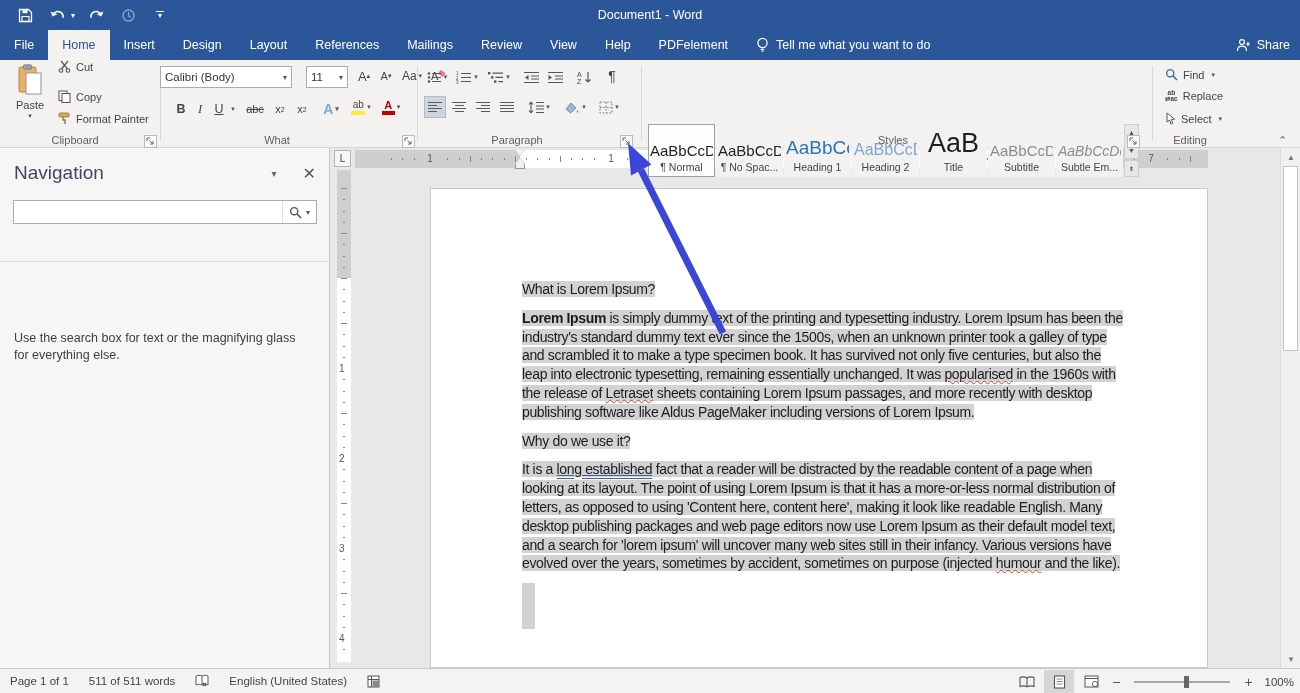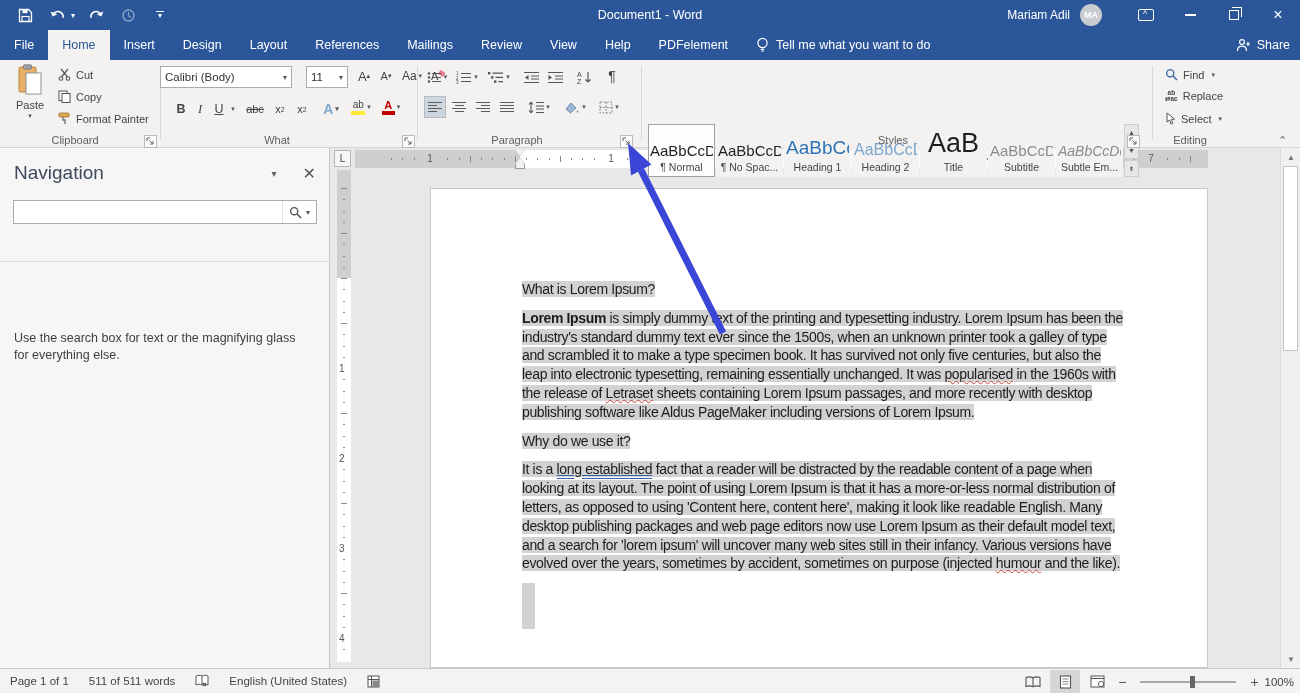--- a/index.html
+++ b/index.html
@@ -109,21 +109,21 @@
 
   
   .statusbar{position:absolute;left:0;top:668px;width:1300px;height:25px;background:#f3f3f3;border-top:1px solid #c9c9c9;display:flex;align-items:center;font-size:11.5px;color:#444;z-index:5}
   .sb-item{padding:0 10px;height:25px;display:flex;align-items:center;cursor:pointer;white-space:nowrap}
   .sb-right{position:absolute;right:6px;top:0;height:25px;display:flex;align-items:center;gap:2px}
   .viewbtn{width:30px;height:23px;display:flex;align-items:center;justify-content:center;cursor:pointer}
   .viewbtn.active{background:#d6d6d6}
   .zoomtrack{position:relative;width:96px;height:2px;background:#a8a8a8;margin:0 8px}
   .zoomthumb{position:absolute;left:50px;top:-5px;width:5px;height:12px;background:#666;cursor:pointer}
   .zsign{font-size:14px;color:#555;cursor:pointer;padding:0 4px}
-  .zoomlabel{}
+  .zoomlabel{margin-left:6px}
 
   
   .annot-arrow{position:absolute;left:0;top:0;width:1300px;height:693px;pointer-events:none;z-index:40}
 
   .ic{display:inline-flex;align-items:center;justify-content:center}
 </style>
 </head>
 <body>
 <div id="app">
 
@@ -154,36 +154,20 @@
             <circle cx="7.5" cy="7.5" r="5.5" fill="none" stroke="#fff" stroke-width="1.4"></circle>
             <path d="M7.5 4 V8 L10 9.5" fill="none" stroke="#fff" stroke-width="1.2"></path>
           </svg>
       </span>
       <span class="qbtn" style="flex-direction:column;gap:1px">
         <span style="width:8px;height:1.4px;background:#fff"></span>
         <span style="font-size:8px;line-height:6px">▾</span>
       </span>
     </div>
     <div class="title-text">Document1 - Word</div>
-    <div class="tb-right">
-      <span class="user-name">Mariam Adil</span>
-      <span class="avatar">MA</span>
-      <span class="winbtn">
-          <span class="ribbon-opts"></span>
-        </span>
-      <span class="winbtn">
-          <span class="min-glyph"></span>
-        </span>
-      <span class="winbtn">
-          <span class="restore-glyph"></span>
-        </span>
-      <span class="winbtn">
-          <span class="close-glyph">×</span>
-        </span>
-    </div>
   </div>
   <div class="artifact-shade"></div>
 
   <div class="tabrow">
     <div id="tabs-container" style="display:flex">
         <div class="rtab">File</div>
         <div class="rtab active">Home</div>
         <div class="rtab">Insert</div>
         <div class="rtab">Design</div>
         <div class="rtab">Layout</div>
@@ -219,21 +203,21 @@
 
     <div class="bigbtn" style="left:8px;top:4px;width:44px">
       <svg width="26" height="32" viewBox="0 0 26 32">
         <rect x="2" y="3" width="17" height="25" rx="1.5" fill="#e8b168" stroke="#b58540" stroke-width="1"></rect>
         <rect x="6.5" y="0.8" width="8" height="4.5" rx="1" fill="#9aa0a6" stroke="#777" stroke-width=".8"></rect>
         <rect x="9" y="9" width="15" height="21" fill="#fff" stroke="#8f9398" stroke-width="1"></rect>
       </svg>
       <span style="margin-top:3px">Paste</span>
       <span style="font-size:7px;color:#555;margin-top:1px">▾</span>
     </div>
-    <div class="smallrow" style="left:58px;top:8px">
+    <div class="smallrow" style="left:58px;top:0">
       <span class="ic">
         <svg width="13" height="13" viewBox="0 0 13 13">
             <path d="M3 1 L9.5 9 M10 1 L3.5 9" stroke="#555" stroke-width="1.2" fill="none"></path>
             <circle cx="3" cy="10.5" r="1.8" fill="none" stroke="#555" stroke-width="1.1"></circle>
             <circle cx="10" cy="10.5" r="1.8" fill="none" stroke="#555" stroke-width="1.1"></circle>
           </svg>
       </span>
       <span>Cut</span>
     </div>
     <div class="smallrow" style="left:58px;top:30px">

